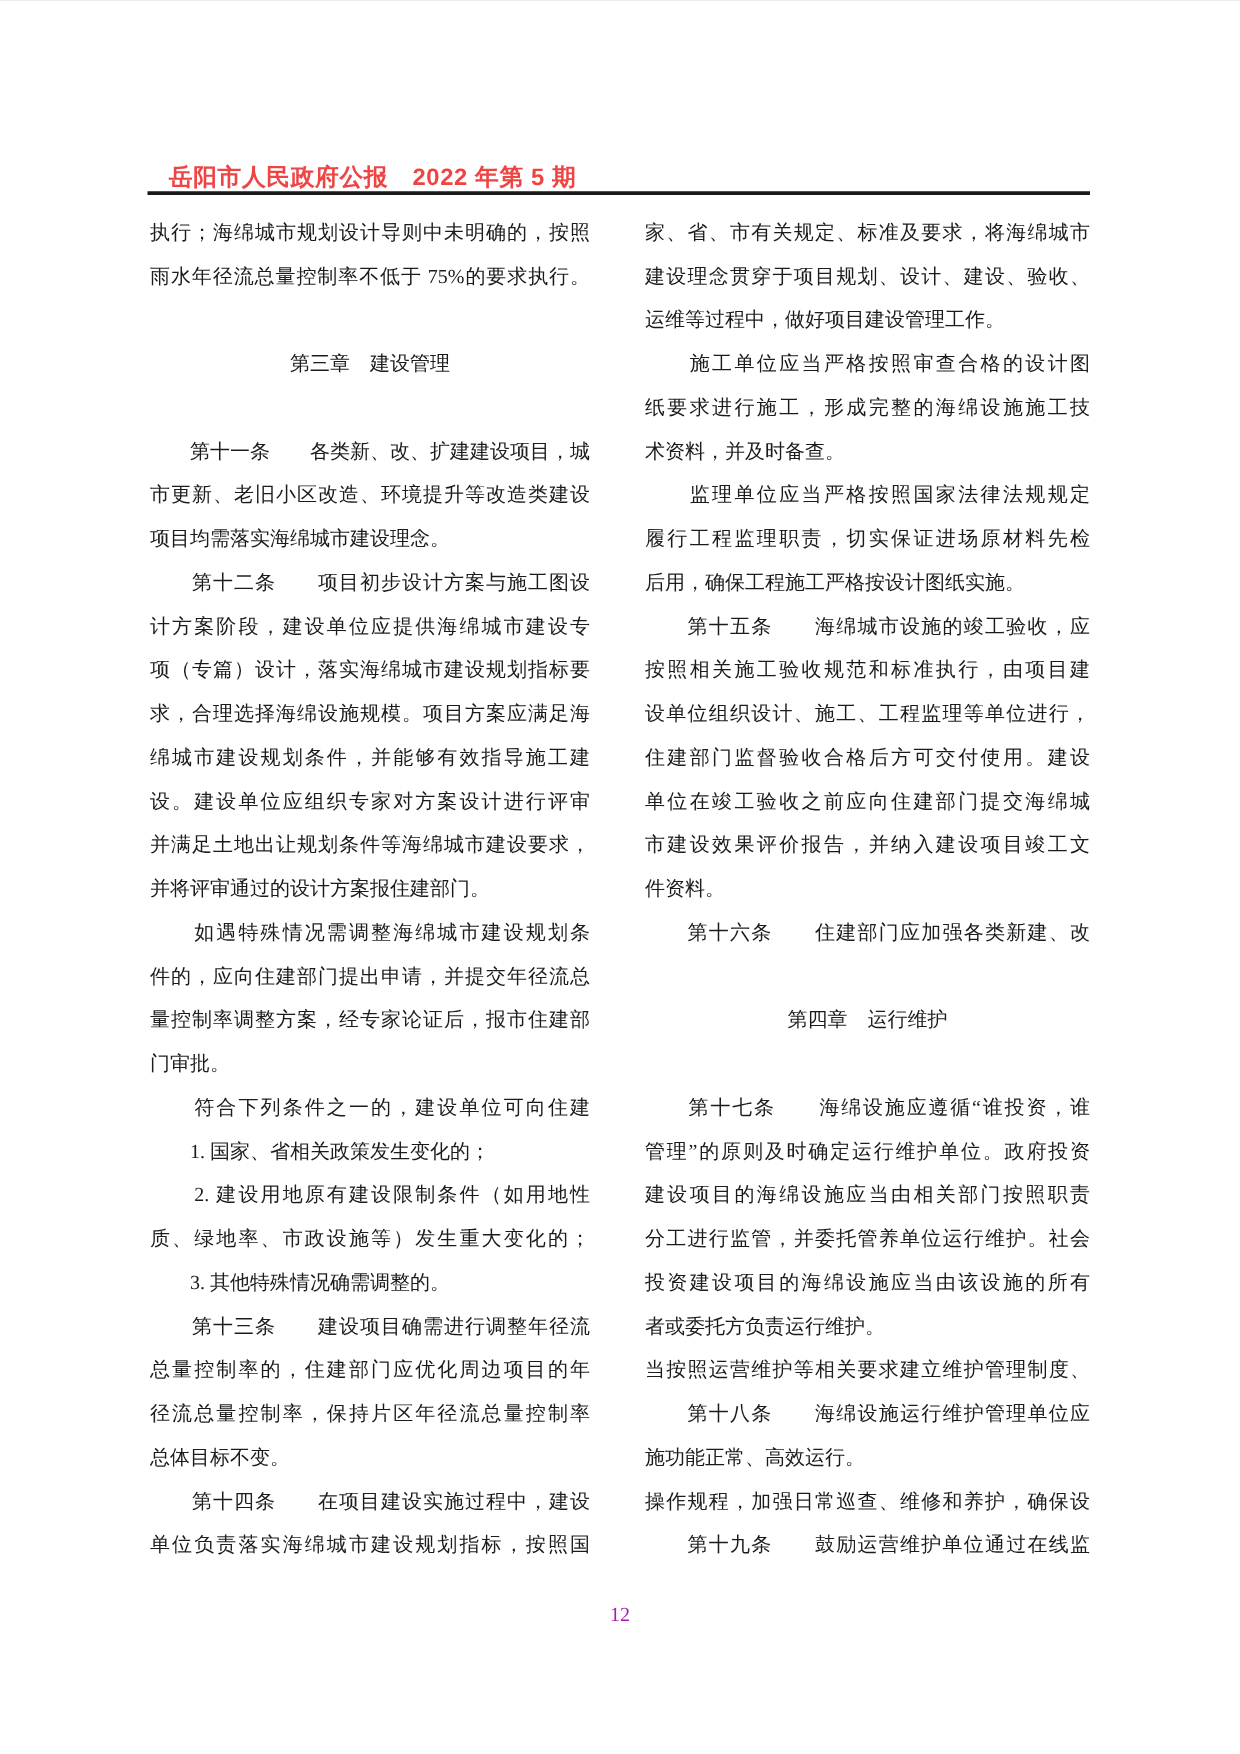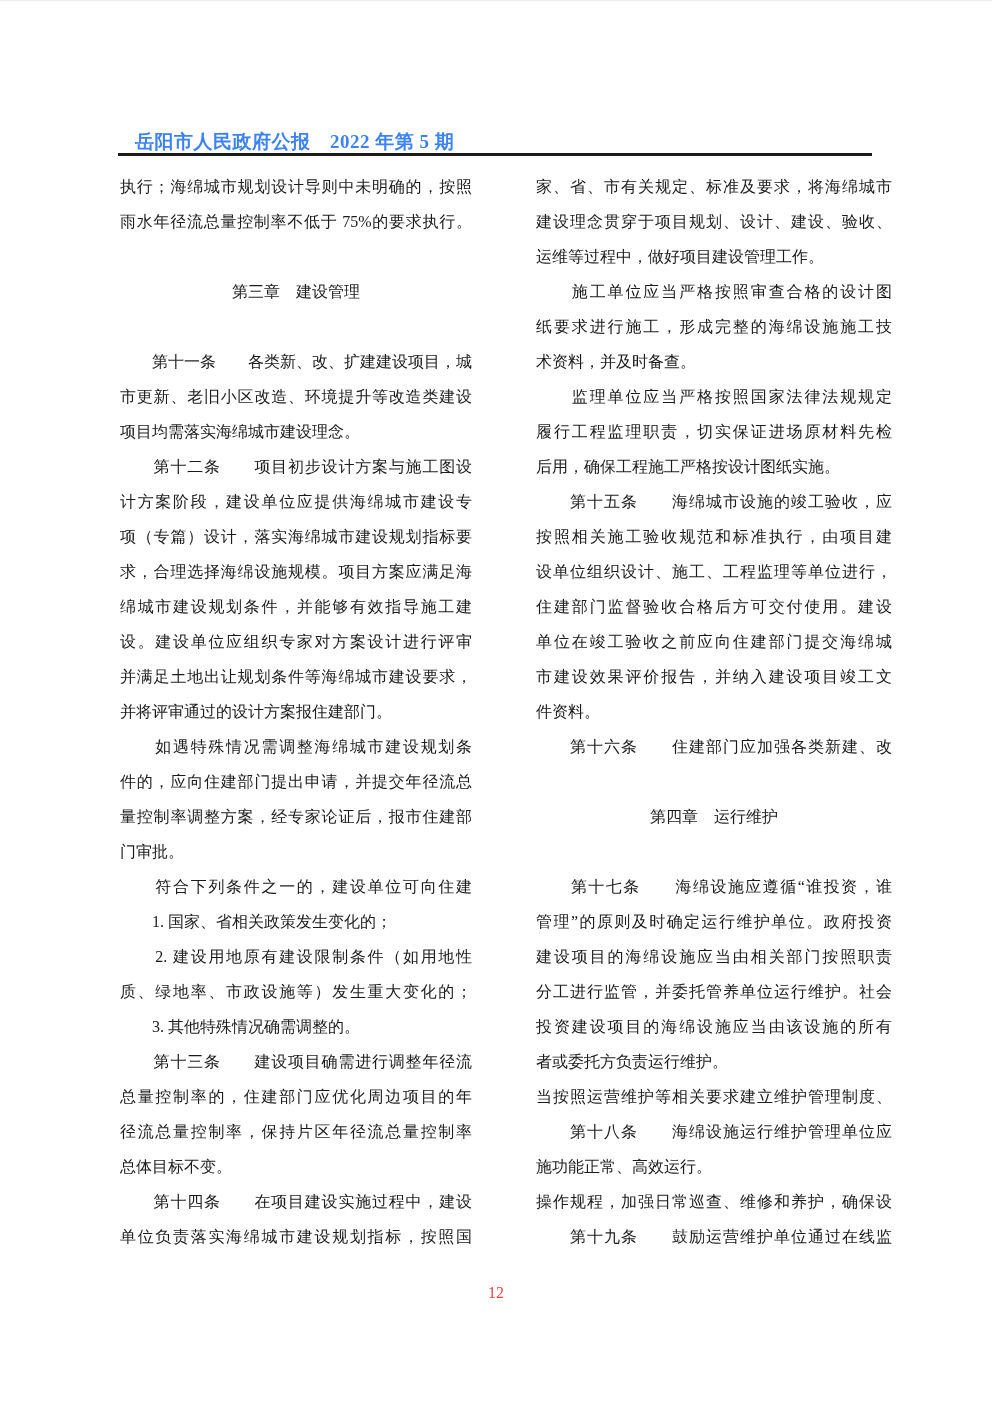--- a/index.html
+++ b/index.html
@@ -12,44 +12,44 @@
     color: #1b1b1b;
     border-top: 1px solid #ececec;
     overflow: hidden;
   }
   .page { position: absolute; inset: 0; background: #ffffff; }
 
   .header-title {
     position: absolute;
     left: 135px;
     top: 128px;
-    font-family: Liberation Serif, serif;
+    font-family: Liberation Sans, sans-serif;
     font-weight: bold;
     font-size: 19px;
     letter-spacing: 0.5px;
-    color: #3b82f6;
+    color: #ef4444;
     white-space: nowrap;
   }
   .header-rule {
     position: absolute;
     left: 118px;
     top: 152px;
     width: 754px;
     height: 3px;
     background: #1a1a1a;
   }
 
   .column {
     position: absolute;
     top: 168px;
     font-size: 16px;
     color: #1b1b1b;
   }
   .column-left  { left: 120px; width: 352px; }
-  .column-right { left: 536px; width: 356px; }
+  .column-right { left: 516px; width: 356px; }
 
   .line {
     height: 35px;
     line-height: 35px;
     overflow: hidden;
     white-space: normal;
   }
   .line.full {
     text-align: justify;
     text-align-last: justify;
@@ -62,21 +62,21 @@
   .footer {
     position: absolute;
     left: 0;
     top: 1283px;
     width: 992px;
     text-align: center;
   }
   .page-number {
     font-family: "Liberation Serif", "DejaVu Serif", serif;
     font-size: 16px;
-    color: #ef4444;
+    color: #a21caf;
   }
 </style>
 </head>
 <body>
 
 <div class="page">
 
   <div class="header-title">岳阳市人民政府公报　2022 年第 5 期</div>
 
   <div class="header-rule"></div>

